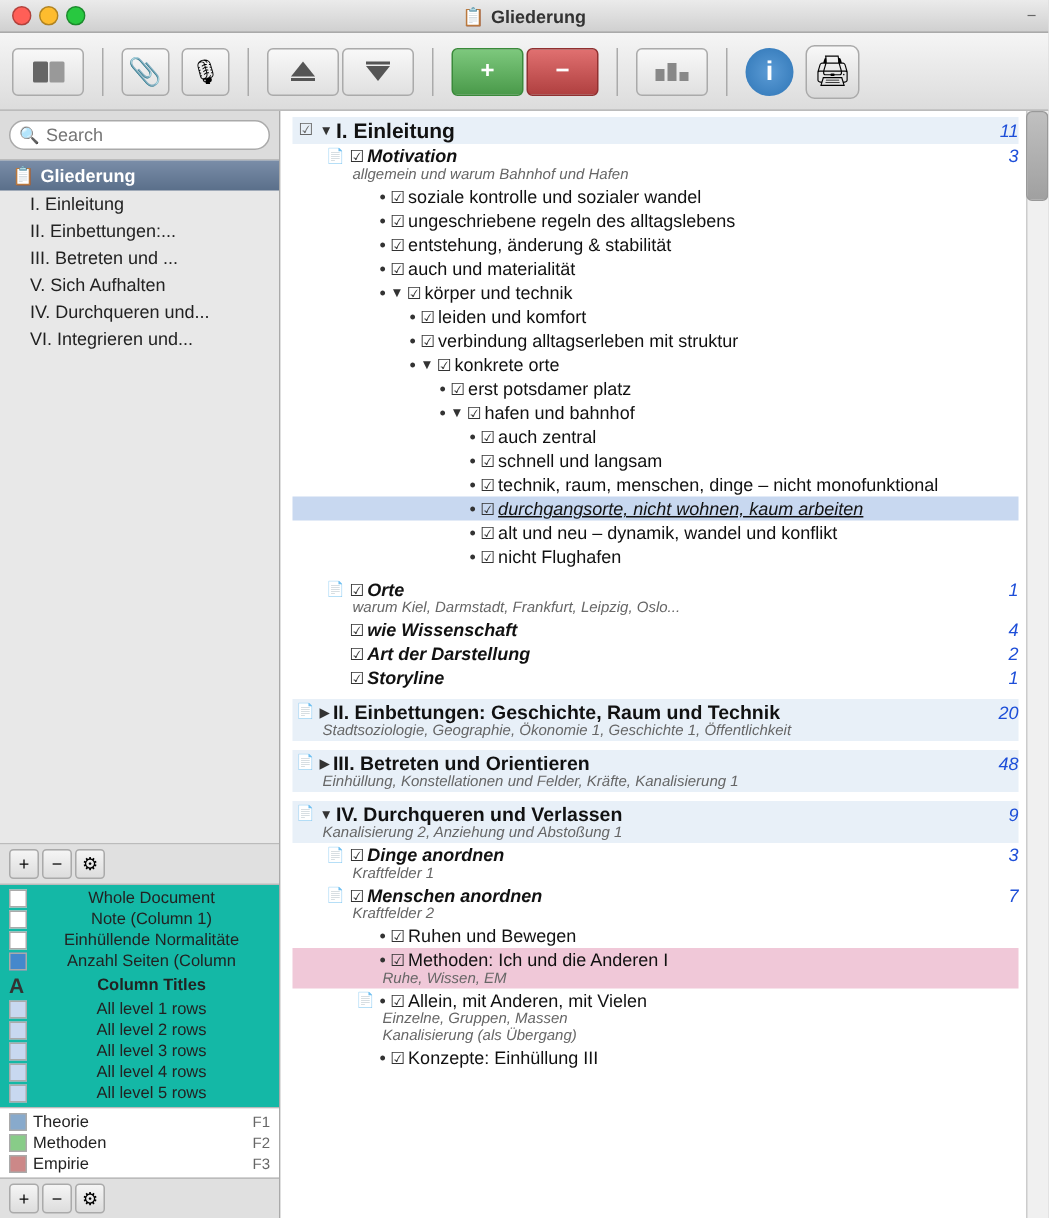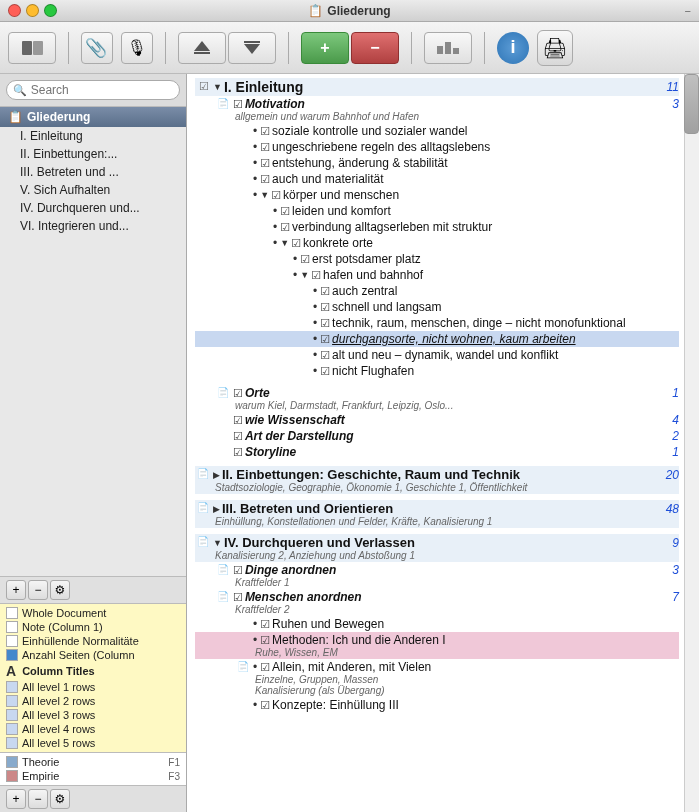--- a/index.html
+++ b/index.html
@@ -154,22 +154,23 @@
     }
     .sidebar-tool-btn {
       width: 20px; height: 20px;
       background: linear-gradient(to bottom, #f5f5f5, #ddd);
       border: 1px solid #aaa;
       border-radius: 3px;
       display: flex; align-items: center; justify-content: center;
       font-size: 12px; cursor: pointer;
     }
     .sidebar-style-list {
-      background: #fef9c3;
+      background: #14b8a6;
       padding: 2px 0;
+      text-align: center;
     }
     .style-item {
       display: flex;
       align-items: center;
       padding: 1px 6px;
       gap: 4px;
       font-size: 11px;
       cursor: pointer;
     }
     .style-color-box { width: 12px; height: 12px; border: 1px solid #aaa; flex-shrink: 0; }
@@ -433,20 +434,25 @@
       </div>
 
       <div class="sidebar-labels-section">
         <div class="sidebar-labels-list">
           <div class="label-item">
             <div class="label-color-box" style="background:#88aacc;"></div>
             <span class="label-name">Theorie</span>
             <span class="label-key">F1</span>
           </div>
           <div class="label-item">
+            <div class="label-color-box" style="background:#88cc88;"></div>
+            <span class="label-name">Methoden</span>
+            <span class="label-key">F2</span>
+          </div>
+          <div class="label-item">
             <div class="label-color-box" style="background:#cc8888;"></div>
             <span class="label-name">Empirie</span>
             <span class="label-key">F3</span>
           </div>
         </div>
         <div class="sidebar-bottom-toolbar">
           <div class="sidebar-tool-btn">+</div>
           <div class="sidebar-tool-btn">−</div>
           <div class="sidebar-tool-btn">⚙</div>
         </div>
@@ -514,21 +520,21 @@
           <span class="row-text">auch und materialität</span>
         </div>
       </div>
 
       <div class="outline-row indent-2">
         <div class="row-left-icon"></div>
         <div class="row-main" style="flex:1;">
           <span class="bullet">•</span>
           <span class="triangle-icon">▼</span>
           <span class="check-icon">☑</span>
-          <span class="row-text">körper und menschen</span>
+          <span class="row-text">körper und technik</span>
         </div>
       </div>
 
       <div class="outline-row indent-3">
         <div class="row-left-icon"></div>
         <div class="row-main" style="flex:1;">
           <span class="bullet">•</span>
           <span class="check-icon">☑</span>
           <span class="row-text">leiden und komfort</span>
         </div>

